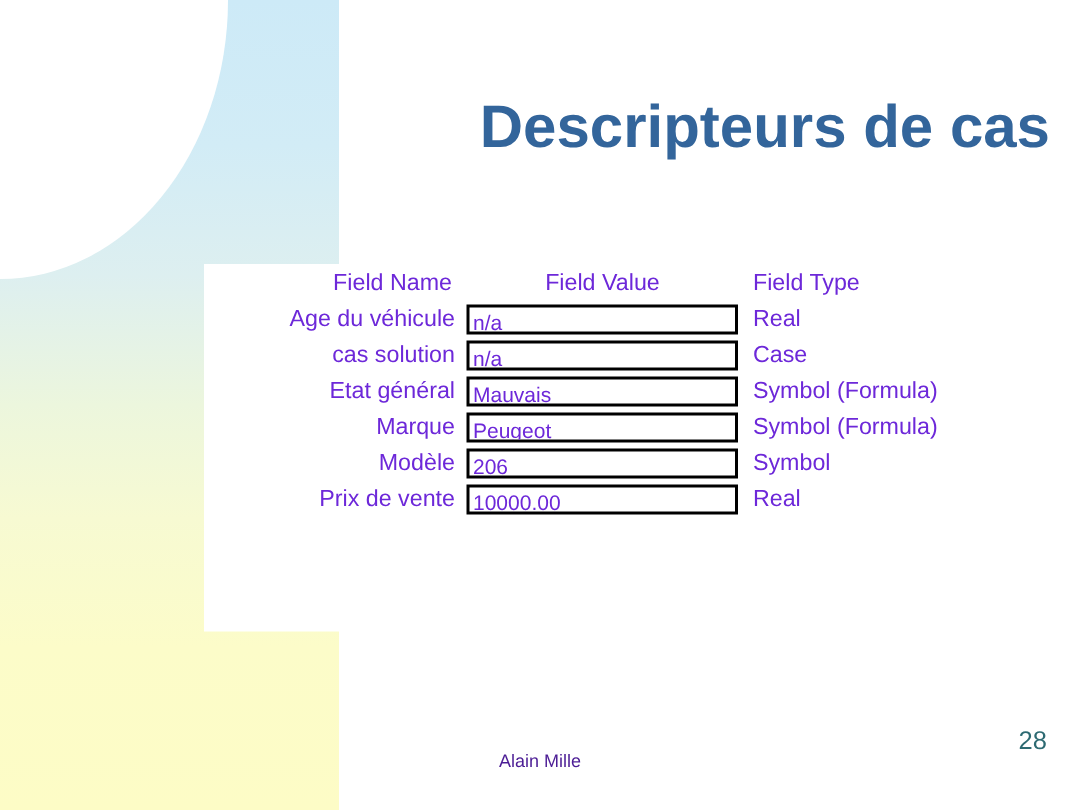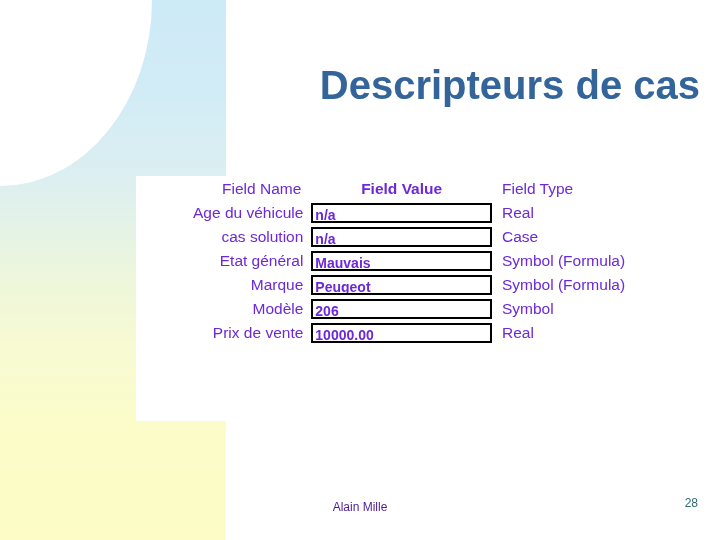--- a/index.html
+++ b/index.html
@@ -101,21 +101,20 @@
     line-height: 24px;
   }
   .col-name {
     width: 168px;
     text-align: right;
     padding-right: 8px !important;
     white-space: nowrap;
   }
   .col-val {
     width: 186px;
-    font-weight: bold;
   }
   .col-type {
     width: 212px;
     padding-left: 10px !important;
     white-space: nowrap;
   }
 
   
   .hdr td { height: 25px; line-height: 25px; }
   .hdr .col-name { text-align: right; padding-right: 10px !important; }
@@ -142,23 +141,23 @@
     left: 0;
     top: 500px;
     width: 720px;
     text-align: center;
     color: #4c1d95;
     font-size: 12px;
   }
   .footer-page {
     position: absolute;
     right: 22px;
-    top: 496px;
+    top: 484px;
     color: #2d6a72;
-    font-size: 12px;
+    font-size: 17px;
     text-align: right;
   }
 </style>
 </head>
 <body>
 
 <div class="slide">
 
   <div class="deco-band"></div>
   <div class="deco-corner-mask"></div>

